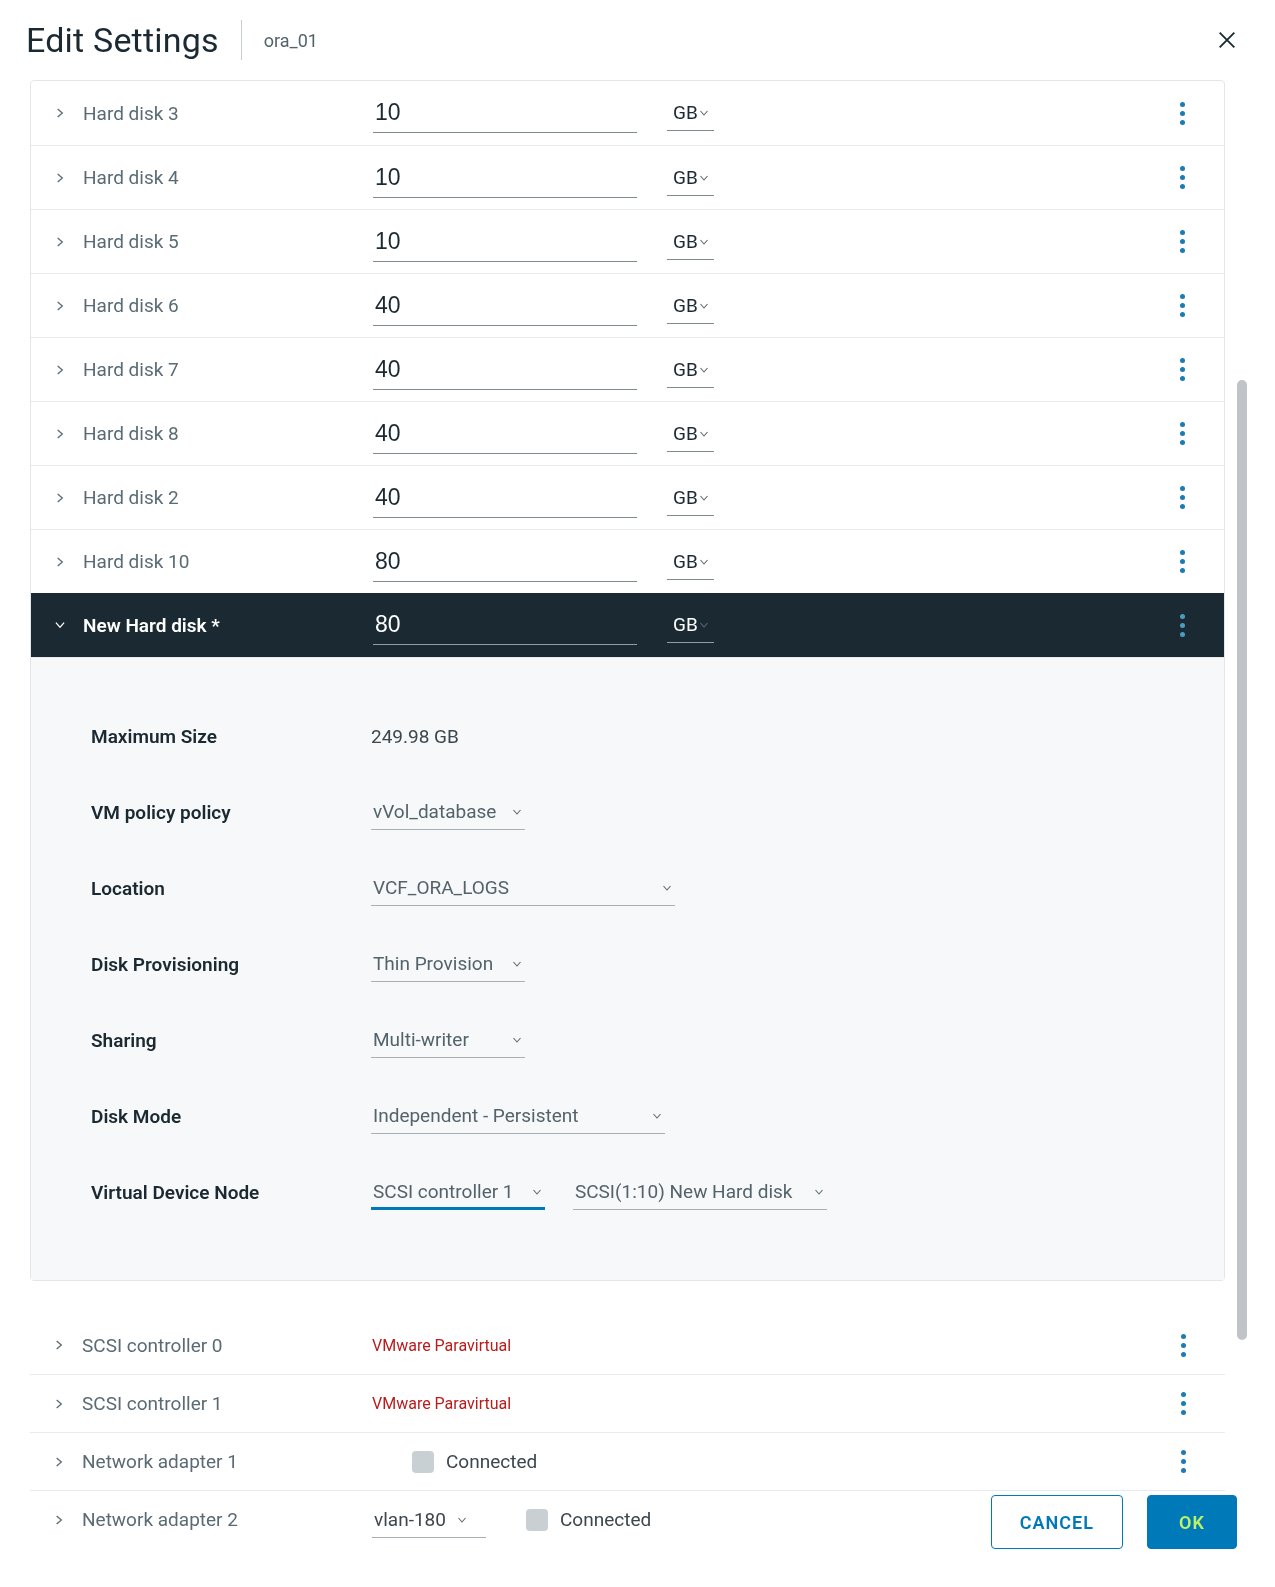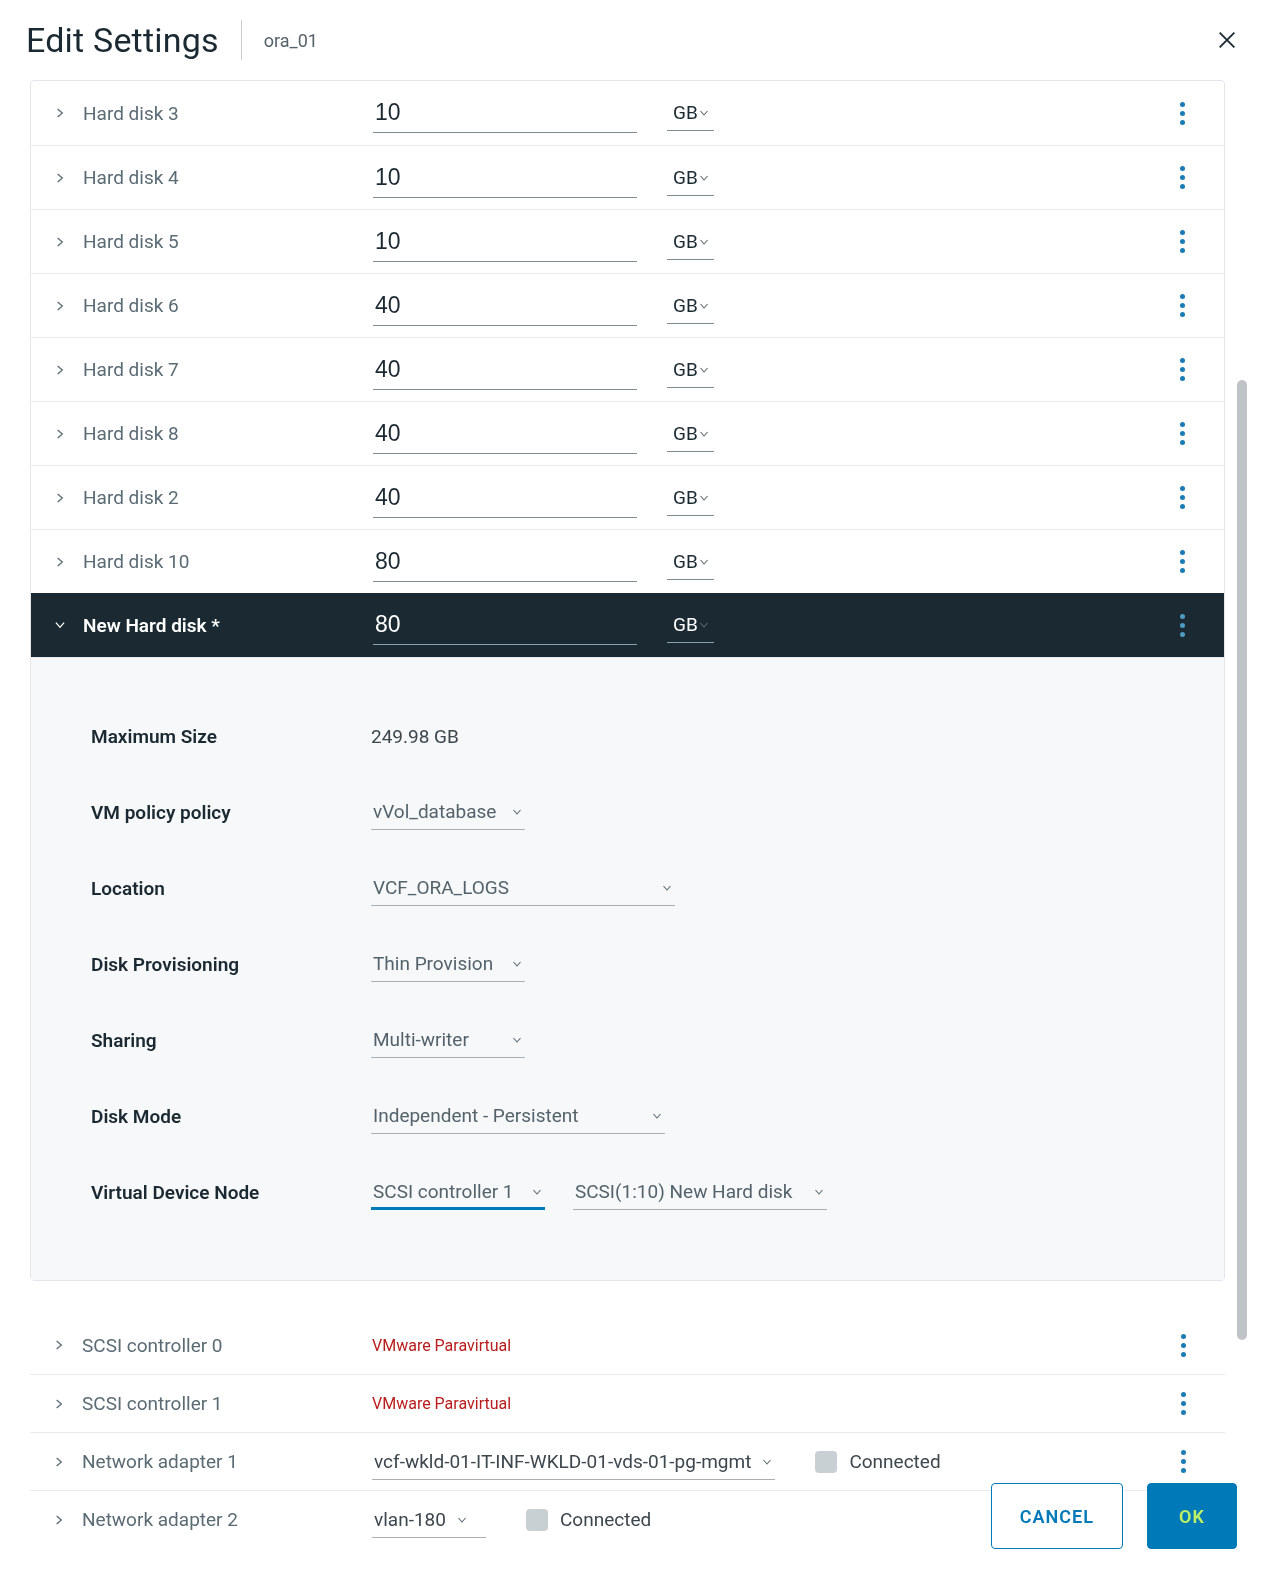--- a/index.html
+++ b/index.html
@@ -235,21 +235,21 @@
 
   
   .footer {
     position: absolute;
     right: 38px;
     bottom: 38px;
     display: flex;
     gap: 24px;
   }
   .btn {
-    height: 66px;
+    height: 54px;
     padding: 8px 28px;
     font-size: 18px;
     font-weight: 600;
     letter-spacing: 1px;
     border-radius: 4px;
     display: inline-flex;
     align-items: center;
     justify-content: center;
     cursor: pointer;
     box-sizing: border-box;
@@ -581,26 +581,20 @@
                 <span></span>
               </div>
           </div>
           <div class="row">
             <div class="expander chevron">
               <svg viewBox="0 0 24 24">
                   <path d="M8 5l8 7-8 7"></path>
                 </svg>
             </div>
             <div class="disk-label">Network adapter 1</div>
-            <div class="net-select">
-              <span>vcf-wkld-01-IT-INF-WKLD-01-vds-01-pg-mgmt</span>
-              <span class="sel-caret"><svg viewBox="0 0 24 24">
-                    <path d="M5 8l7 8 7-8"></path>
-                  </svg></span>
-            </div>
             <span class="checkbox"></span>
             <span class="check-label">Connected</span>
             <div class="kebab">
                 <span></span>
                 <span></span>
                 <span></span>
               </div>
           </div>
           <div class="row">
             <div class="expander chevron">

